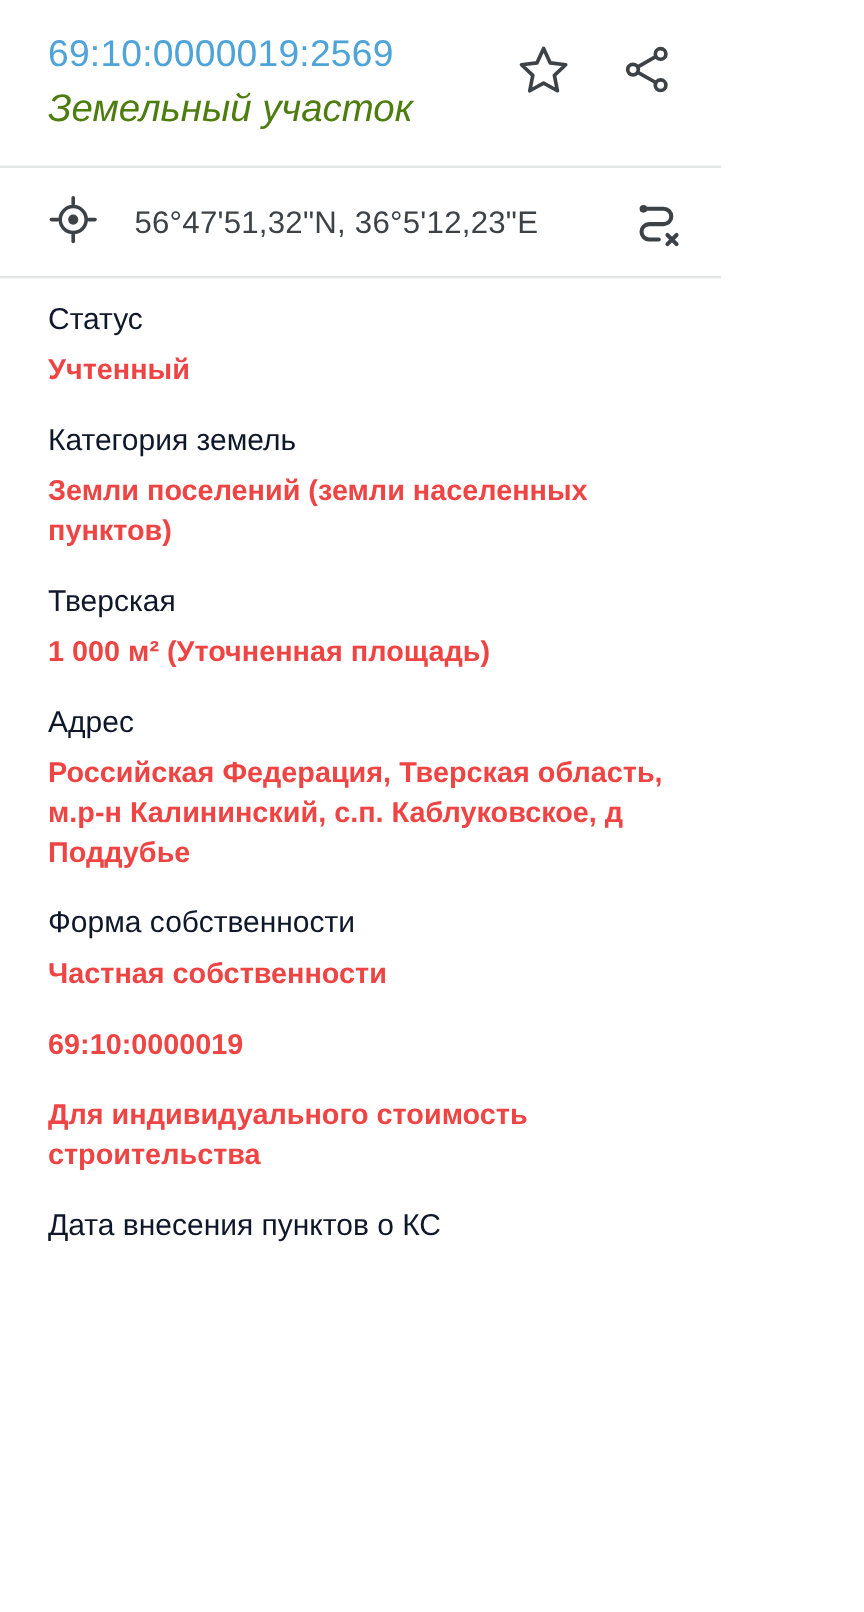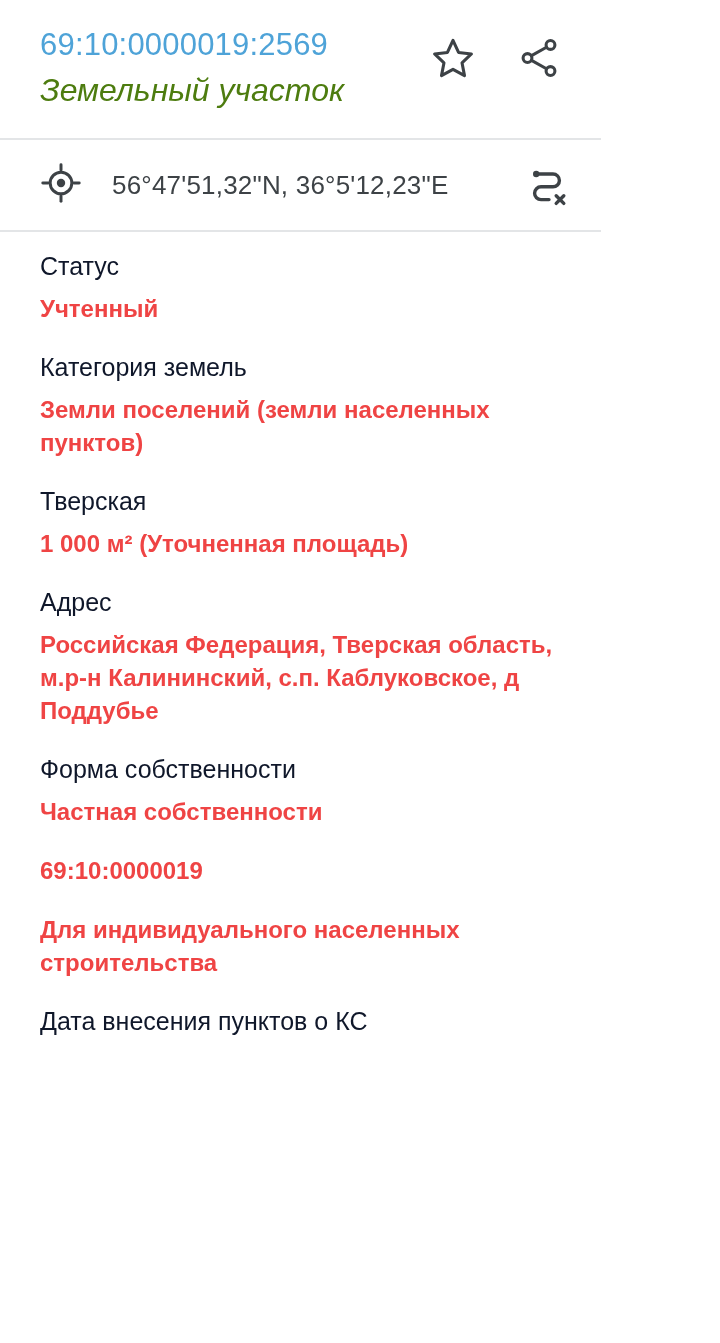--- a/index.html
+++ b/index.html
@@ -204,21 +204,21 @@
     <div class="field">
       <div class="field-label">Форма собственности</div>
       <div class="field-value">Частная собственности</div>
     </div>
 
     <div class="field">
       <div class="field-value">69:10:0000019</div>
     </div>
 
     <div class="field">
-      <div class="field-value">Для индивидуального населенных строительства</div>
+      <div class="field-value">Для индивидуального стоимость строительства</div>
     </div>
 
 
     <div class="field">
       <div class="field-label">Дата внесения пунктов о КС</div>
     </div>
 
   </div>
 
 </div>

